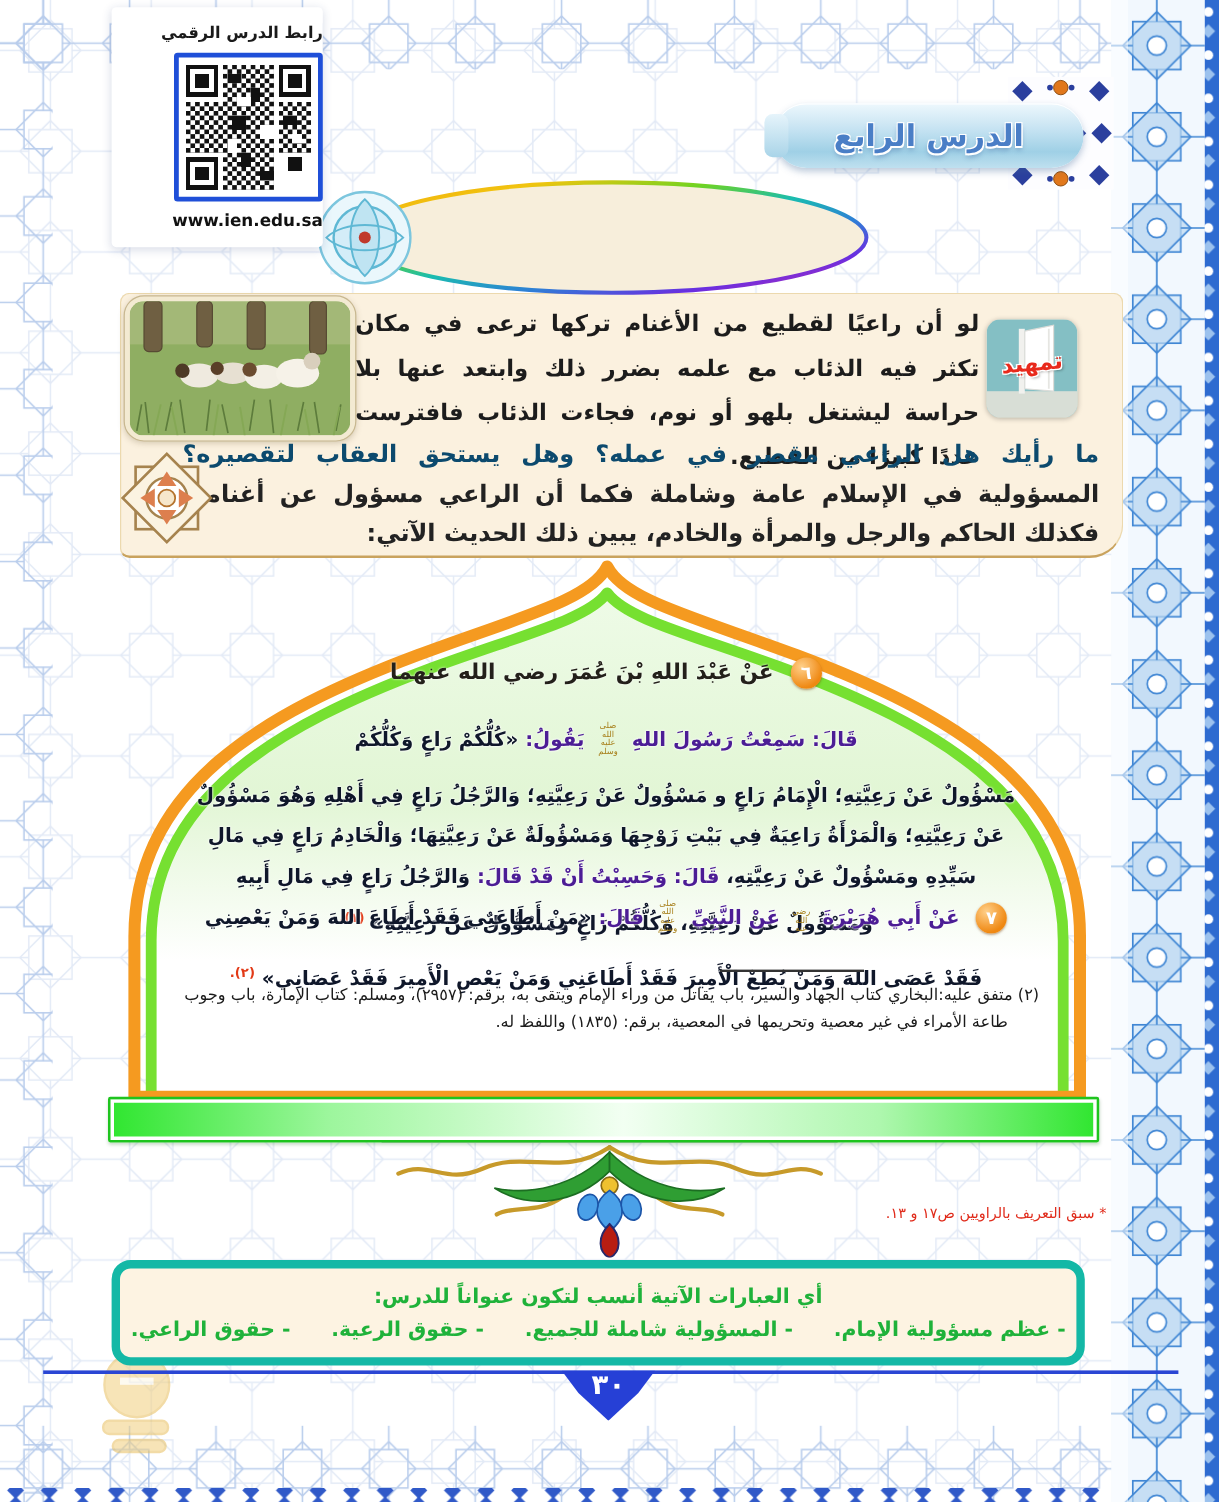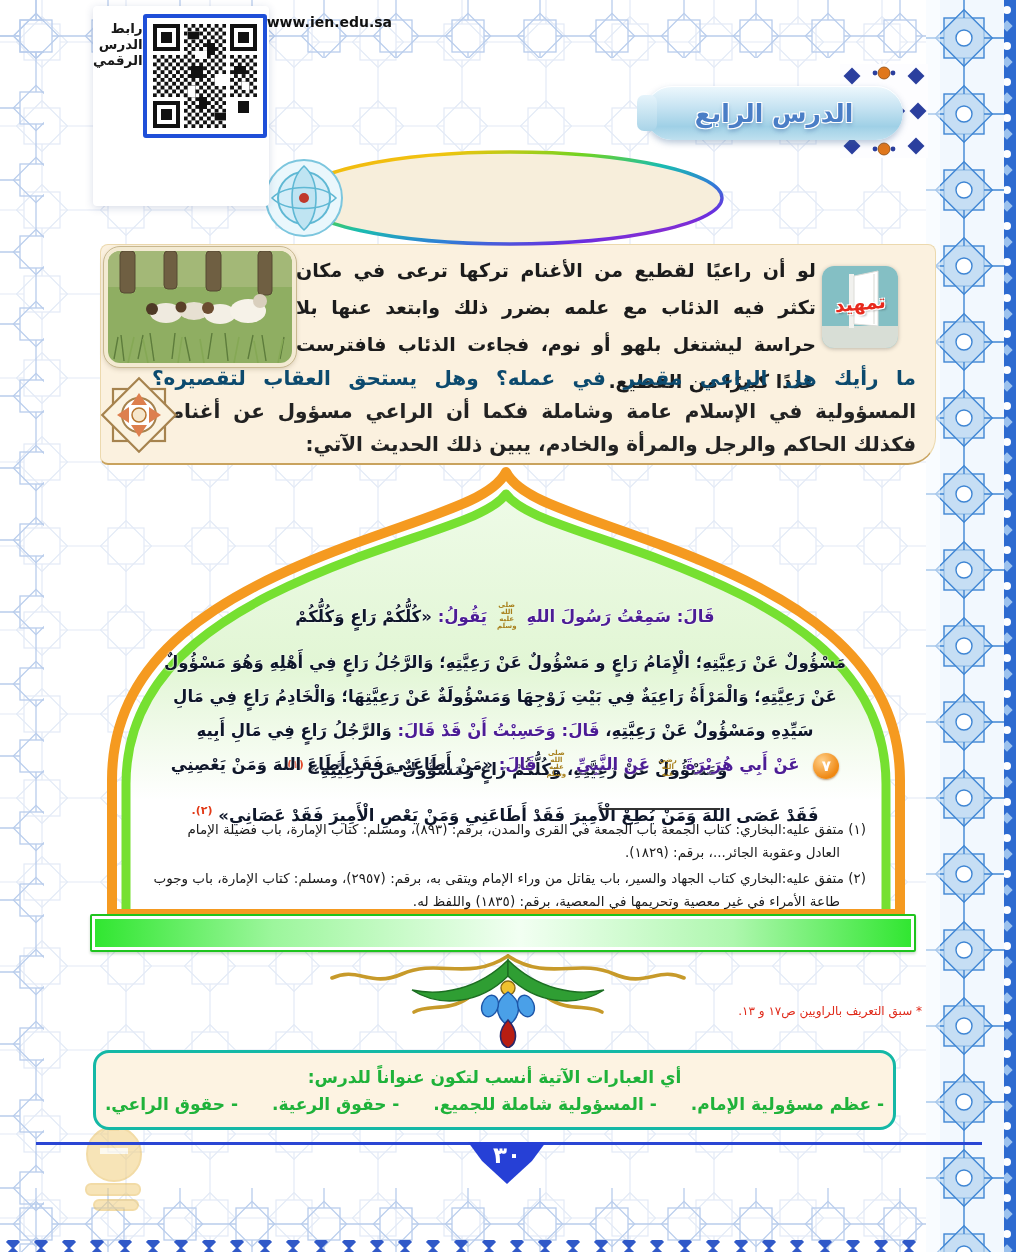--- a/index.html
+++ b/index.html
@@ -7,21 +7,21 @@
     position:relative; width:1016px; height:1252px; margin:0 auto;
     background:#ffffff; overflow:hidden;
     font-family:"DejaVu Sans", sans-serif;
   }
   .abs{position:absolute;}
   svg{display:block;}
 
   
   .qr-card{left:93px; top:6px; width:176px; height:200px; background:#fff;
     border-radius:4px; box-shadow:0 2px 8px rgba(40,60,120,.18);
-    display:flex; flex-direction:row; align-items:flex-start; z-index:30;}
+    display:flex; flex-direction:column; align-items:flex-end; z-index:30;}
   .qr-label{margin-top:14px; font-size:13.5px; font-weight:700; color:#1a1a1a; direction:rtl;}
   .qr-box{margin-top:8px; border:4px solid #1f4fd8; border-radius:3px; padding:2px; background:#fff;}
   .qr-url{margin-top:8px; font-size:14px; font-weight:700; color:#111;}
 
   
   .header-orn{left:838px; top:62px; z-index:31;}
   .header-pill{left:645px; top:86px; width:258px; height:54px; border-radius:28px;
     background:linear-gradient(180deg,#eef8fd 0%,#c6e3f2 40%,#9fd0e6 75%,#bfe0ef 100%);
     box-shadow:0 3px 6px rgba(60,100,150,.35), inset 0 1px 0 #ffffff;
     display:flex;align-items:center;justify-content:center; z-index:32;}
@@ -63,41 +63,41 @@
     box-shadow:0 1px 2px rgba(120,60,0,.5); vertical-align:middle; margin-left:8px; text-shadow:none;}
   .h-body{z-index:11; direction:rtl; text-align:center; font-size:16.5px; line-height:34px; font-weight:700;}
   .h6-body{left:158px; top:586px; width:694px;}
   .h7-body{left:158px; top:734px; width:694px;}
   .spacerL{float:left; width:132px; height:36px;}
   .spacerR{float:right; width:132px; height:36px;}
   .red{color:#4c1d95; text-shadow:0 0 2px #fff,0 0 2px #fff;}
   .blue{color:#0f172a; text-shadow:0 0 2px #fff,0 0 2px #fff;}
   .ref{color:#e23a17; font-size:11px; vertical-align:7px; font-weight:700;}
   .saw,.rda{display:inline-block; width:24px; font-size:7px; line-height:7px; color:#a8801c;
-    text-align:center; font-weight:700; vertical-align:-6px; margin:16px 2px; text-shadow:none;}
+    text-align:center; font-weight:400; vertical-align:-6px; margin:16px 2px; text-shadow:none;}
   .rda{width:20px;}
   .fn-sep{left:600px; top:808px; width:120px; height:2px; background:#333; z-index:11;}
   .footnotes{left:150px; top:818px; width:716px; z-index:11; direction:rtl; text-align:right;
     font-size:13.5px; line-height:23px; color:#1a1a1a;}
   .footnote{padding-right:26px; text-indent:-26px; margin-bottom:3px;}
 
   
   .green-bar{left:90px; top:914px; width:822px; height:34px; z-index:12;
     border:2px solid #1ec41e; border-radius:2px;
     background:linear-gradient(90deg,#2fe62f 0%,#9cf69c 22%,#f2fff2 52%,#aef7ae 78%,#2fe62f 100%);
     box-shadow:inset 0 0 0 3px #ffffff, 0 2px 3px rgba(0,80,0,.2);}
 
   
   .big-orn{left:318px; top:948px; z-index:11;}
   .star-note{left:600px; top:1004px; width:322px; z-index:11; direction:rtl; text-align:right;
     font-size:12px; font-weight:400; color:#e02a1a;}
 
   
   .q-box{left:93px; top:1050px; width:797px; height:74px; background:#fdf3e2;
-    border:3px solid #14b8a6; border-radius:16px; z-index:11;
+    border:7px solid #14b8a6; border-radius:16px; z-index:11;
     display:flex; flex-direction:column; align-items:center; justify-content:center; gap:7px;}
   .q-title{direction:rtl; font-size:17px; font-weight:700; color:#1fb23a;}
   .q-options{direction:rtl; display:flex; gap:34px; font-size:17px; font-weight:700; color:#1fb23a;}
 
   
   .blue-line{left:36px; top:1142px; width:946px; height:3px; background:#2a46d4; z-index:11;}
   .page-badge{left:468px; top:1142px; width:78px; height:42px; background:#2640d6; z-index:12;
     clip-path:polygon(0 0,100% 0,82% 45%,50% 100%,18% 45%);
     display:flex; justify-content:center; color:#fff; font-size:23px; font-weight:700;
     padding-top:0; line-height:26px;}
@@ -333,20 +333,24 @@
         <stop offset="0" stop-color="#eefbe7"></stop>
         <stop offset="0.4" stop-color="#e2f6d5"></stop>
         <stop offset="0.72" stop-color="#ffffff"></stop>
         <stop offset="1" stop-color="#ffffff"></stop>
       </linearGradient>
     </defs>
     <path d="M418,32 C402,54 350,66 268,96 C146,142 38,202 38,322 L38,458 L798,458 L798,322 C798,202 690,142 568,96 C486,66 434,54 418,32 Z" fill="url(#domeFill)" stroke="#76e031" stroke-width="9" stroke-linejoin="round"></path>
     <path d="M418,10 C404,38 346,52 260,84 C132,132 24,194 24,318 L24,452 L812,452 L812,318 C812,194 704,132 576,84 C490,52 432,38 418,10 Z" fill="none" stroke="#f59a20" stroke-width="10" stroke-linejoin="round"></path>
   </svg>
 
+  <div class="abs h-heading">
+    <span class="num">٦</span>
+    <span>عَنْ عَبْدَ اللهِ بْنَ عُمَرَ رضي الله عنهما</span>
+  </div>
 
   <div class="abs h-body h6-body">
     <span class="spacerL"></span>
     <span class="spacerR"></span>
     <span class="red">قَالَ: سَمِعْتُ رَسُولَ اللهِ</span>
     <span class="saw">صلى الله عليه وسلم</span>
     <span class="red">يَقُولُ:</span>
     <span class="blue">«كُلُّكُمْ رَاعٍ وَكُلُّكُمْ مَسْؤُولٌ عَنْ رَعِيَّتِهِ؛ الْإِمَامُ رَاعٍ و مَسْؤُولٌ عَنْ رَعِيَّتِهِ؛ وَالرَّجُلُ رَاعٍ فِي أَهْلِهِ وَهُوَ مَسْؤُولٌ عَنْ رَعِيَّتِهِ؛ وَالْمَرْأَةُ رَاعِيَةٌ فِي بَيْتِ زَوْجِهَا وَمَسْؤُولَةٌ عَنْ رَعِيَّتِهَا؛ وَالْخَادِمُ رَاعٍ فِي مَالِ سَيِّدِهِ ومَسْؤُولٌ عَنْ رَعِيَّتِهِ،</span>
     <span class="red">قَالَ: وَحَسِبْتُ أَنْ قَدْ قَالَ:</span>
     <span class="blue">وَالرَّجُلُ رَاعٍ فِي مَالِ أَبِيهِ ومَسْؤُولٌ عَنْ رَعِيَّتِهِ، وَكُلُّكُمْ رَاعٍ ومَسْؤُولٌ عَنْ رَعِيَّتِهِ»</span>
@@ -359,21 +363,20 @@
     <span class="rda">رضي الله عنه</span>
     <span class="red">عَنْ النَّبِيِّ</span>
     <span class="saw">صلى الله عليه وسلم</span>
     <span class="red">قَالَ:</span>
     <span class="blue">«مَنْ أَطَاعَنِي فَقَدْ أَطَاعَ اللهَ وَمَنْ يَعْصِنِي فَقَدْ عَصَى اللهَ وَمَنْ يُطِعْ الْأَمِيرَ فَقَدْ أَطَاعَنِي وَمَنْ يَعْصِ الْأَمِيرَ فَقَدْ عَصَانِي»</span>
     <span class="ref">(٢).</span>
   </div>
 
   <div class="abs fn-sep"></div>
   <div class="abs footnotes">
-    <div class="footnote">(١) متفق عليه:البخاري: كتاب الجمعة باب الجمعة في القرى والمدن، برقم: (٨٩٣)، ومسلم: كتاب الإمارة، باب فضيلة الإمام العادل وعقوبة الجائر...، برقم: (١٨٢٩).</div>
     <div class="footnote">(٢) متفق عليه:البخاري كتاب الجهاد والسير، باب يقاتل من وراء الإمام ويتقى به، برقم: (٢٩٥٧)، ومسلم: كتاب الإمارة، باب وجوب طاعة الأمراء في غير معصية وتحريمها في المعصية، برقم: (١٨٣٥) واللفظ له.</div>
   </div>
 
   <div class="abs green-bar"></div>
 
   <svg class="abs big-orn" width="380" height="100" viewBox="0 0 380 100">
     <line x1="-220" y1="4" x2="600" y2="4" stroke="#cccccc" stroke-width="1"></line>
     <g fill="none" stroke="#c79a2a" stroke-width="3.6" stroke-linecap="round">
       <path d="M190,8 C150,34 120,10 84,26 C52,40 40,18 14,30"></path>
       <path d="M190,8 C230,34 260,10 296,26 C328,40 340,18 366,30"></path>

